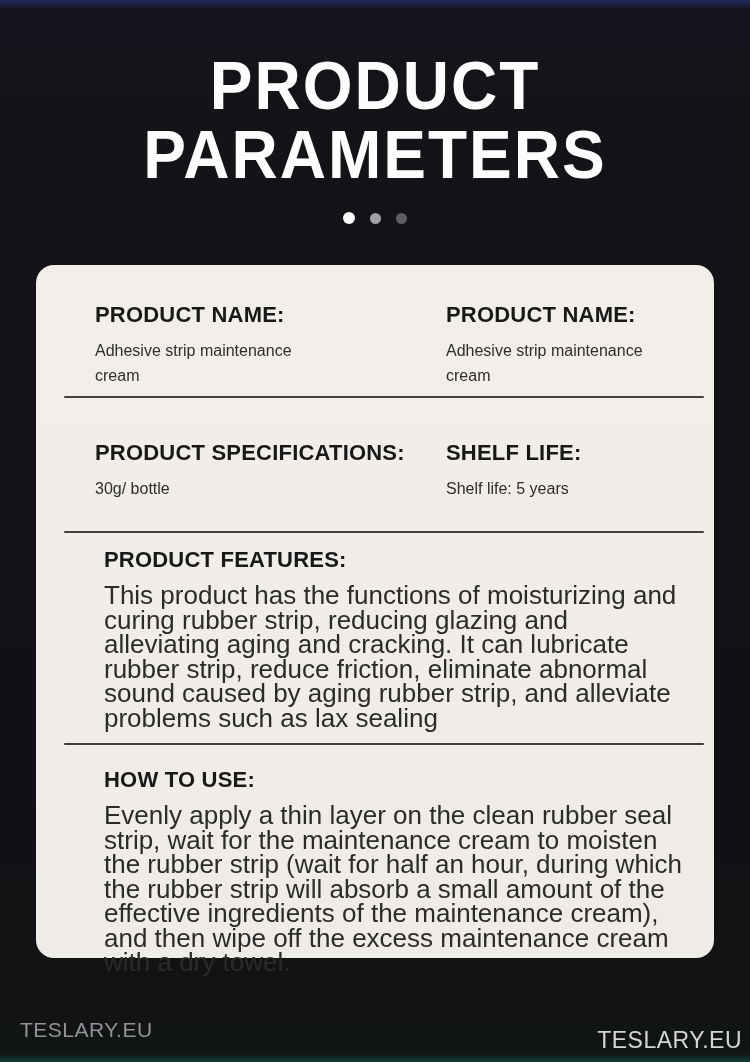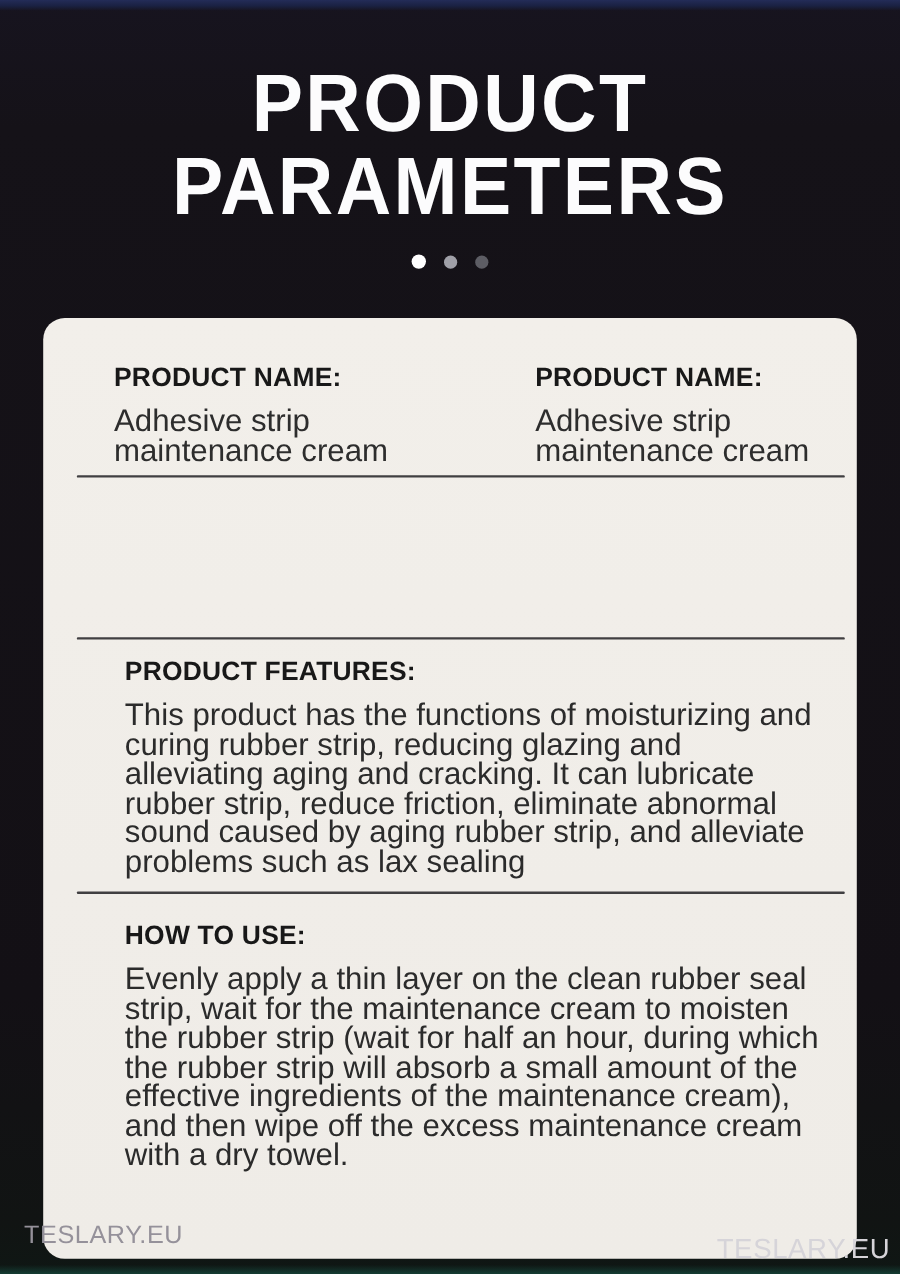--- a/index.html
+++ b/index.html
@@ -28,37 +28,37 @@
   .title span { display: block; transform: scaleY(1.06); }
   .dots {
     position: absolute; top: 212px; left: 0; width: 750px;
     display: flex; justify-content: center; align-items: center; gap: 15px;
   }
   .dot { width: 12px; height: 12px; border-radius: 50%; cursor: pointer; }
   .dot.d1 { background: #ffffff; }
   .dot.d2 { background: #a0a0a8; width: 11px; height: 11px; }
   .dot.d3 { background: #5d5d64; width: 11px; height: 11px; }
   .card {
-    position: absolute; left: 36px; top: 265px; width: 678px; height: 784px;
+    position: absolute; left: 36px; top: 265px; width: 678px; height: 693px;
     background: linear-gradient(180deg, #f2efea 0%, #f0ede8 60%, #efece7 100%);
     border-radius: 18px;
   }
   .row {
     position: absolute; left: 0; right: 0;
     display: grid; grid-template-columns: 351px 1fr;
     padding-left: 59px; box-sizing: border-box;
   }
   .row1 { top: 36px; }
   .row2 { top: 174px; }
   .flabel {
     font-size: 22px; font-weight: bold; color: #181818;
     letter-spacing: 0.2px; line-height: 28px;
   }
   .fvalue {
-    margin-top: 9px; font-size: 26px; color: #2d2d2d; line-height: 25px;
+    margin-top: 9px; font-size: 16px; color: #2d2d2d; line-height: 25px;
   }
   .row1 .fvalue { max-width: 232px; }
   .divider {
     position: absolute; left: 28px; right: 10px; height: 2px;
     background: #403f41; border-radius: 1px;
   }
   .div1 { top: 131px; }
   .div2 { top: 266px; }
   .div3 { top: 478px; }
   .section { position: absolute; left: 68px; right: 30px; }
@@ -100,20 +100,30 @@
         <div class="fvalue">Adhesive strip maintenance cream</div>
       </div>
       <div class="cell">
         <div class="flabel">PRODUCT NAME:</div>
         <div class="fvalue">Adhesive strip maintenance cream</div>
       </div>
     </div>
 
     <div class="divider div1"></div>
 
+    <div class="row row2">
+      <div class="cell">
+        <div class="flabel">PRODUCT SPECIFICATIONS:</div>
+        <div class="fvalue">30g/ bottle</div>
+      </div>
+      <div class="cell">
+        <div class="flabel">SHELF LIFE:</div>
+        <div class="fvalue">Shelf life: 5 years</div>
+      </div>
+    </div>
 
     <div class="divider div2"></div>
 
     <div class="section sec1">
       <div class="flabel">PRODUCT FEATURES:</div>
       <p class="para">This product has the functions of moisturizing and curing rubber strip, reducing glazing and alleviating aging and cracking. It can lubricate rubber strip, reduce friction, eliminate abnormal sound caused by aging rubber strip, and alleviate problems such as lax sealing</p>
     </div>
 
     <div class="divider div3"></div>
 

